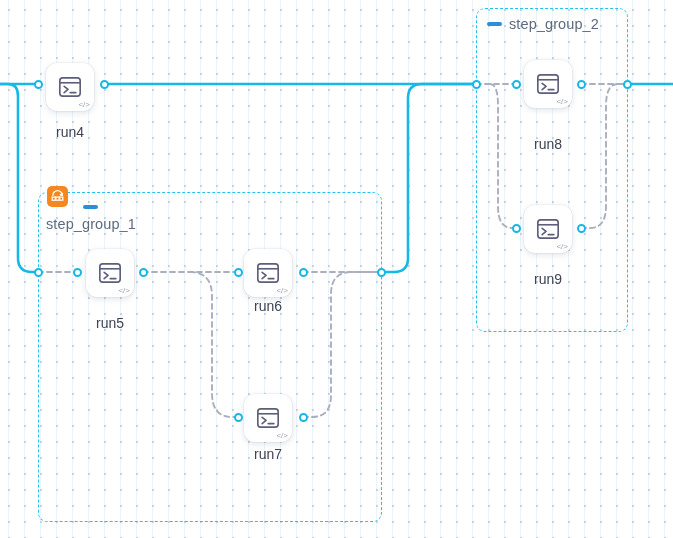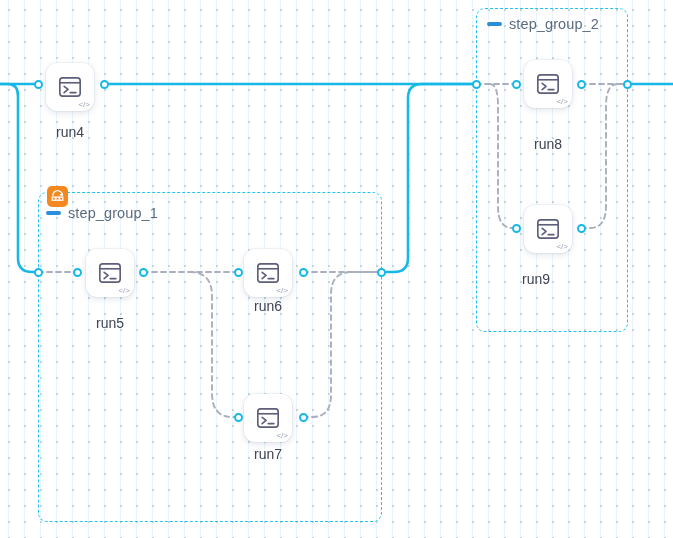--- a/index.html
+++ b/index.html
@@ -163,21 +163,21 @@
   <div class="group-badge" style="left:47px; top:186px;">
     <svg width="15" height="15" viewBox="0 0 16 16" aria-hidden="true">
       <path d="M3.1 6.6 A4.9 4.9 0 0 1 12.9 6.6" fill="none" stroke="#ffffff" stroke-width="1.5" stroke-linecap="round"></path>
       <path d="M12.9 6.6 l-1.9 -0.5 M12.9 6.6 l0.4 -1.9" fill="none" stroke="#ffffff" stroke-width="1.5" stroke-linecap="round"></path>
       <rect x="2.3" y="8.6" width="3.4" height="3.4" fill="none" stroke="#ffffff" stroke-width="1.3"></rect>
       <rect x="6.3" y="8.6" width="3.4" height="3.4" fill="none" stroke="#ffffff" stroke-width="1.3"></rect>
       <rect x="10.3" y="8.6" width="3.4" height="3.4" fill="none" stroke="#ffffff" stroke-width="1.3"></rect>
     </svg>
   </div>
 
-  <div class="group-header" style="left:46px; top:205px;">
+  <div class="group-header" style="left:46px; top:205px;flex-direction:column;">
     <span class="collapse-dash"></span>
     <span class="group-title">step_group_1</span>
   </div>
 
   <div class="group-box" style="left:476px; top:8px; width:152px; height:324px;"></div>
 
   <div class="group-header" style="left:487px; top:16px;">
     <span class="collapse-dash"></span>
     <span class="group-title">step_group_2</span>
   </div>
@@ -239,21 +239,21 @@
 
   <div class="node" style="left:524px; top:205px;">
     <svg width="26" height="26" viewBox="0 0 24 24">
       <rect x="2.6" y="3.6" width="18.8" height="16.8" rx="2.6" fill="none" stroke="#5C5E7A" stroke-width="1.5"></rect>
       <line x1="2.6" y1="8.1" x2="21.4" y2="8.1" stroke="#5C5E7A" stroke-width="1.5"></line>
       <polyline points="6.6,11.4 10.2,14.3 6.6,17.2" fill="none" stroke="#5C5E7A" stroke-width="1.5" stroke-linecap="round" stroke-linejoin="round"></polyline>
       <line x1="12.2" y1="17.2" x2="17.4" y2="17.2" stroke="#5C5E7A" stroke-width="1.5" stroke-linecap="round"></line>
     </svg>
     <span class="code-badge">&lt;/&gt;</span>
   </div>
-  <div class="node-label" style="left:492px; top:271px; width:88px;">run9</div>
+  <div class="node-label" style="left:504px; top:271px; width:88px;">run9</div>
 
   <div class="port" style="left:34px;  top:80px;"></div>
   <div class="port" style="left:100px; top:80px;"></div>
 
   <div class="port" style="left:34px;  top:268px;"></div>
   <div class="port" style="left:377px; top:268px;"></div>
 
   <div class="port" style="left:73px;  top:268px;"></div>
   <div class="port" style="left:139px; top:268px;"></div>
   <div class="port" style="left:234px; top:268px;"></div>

